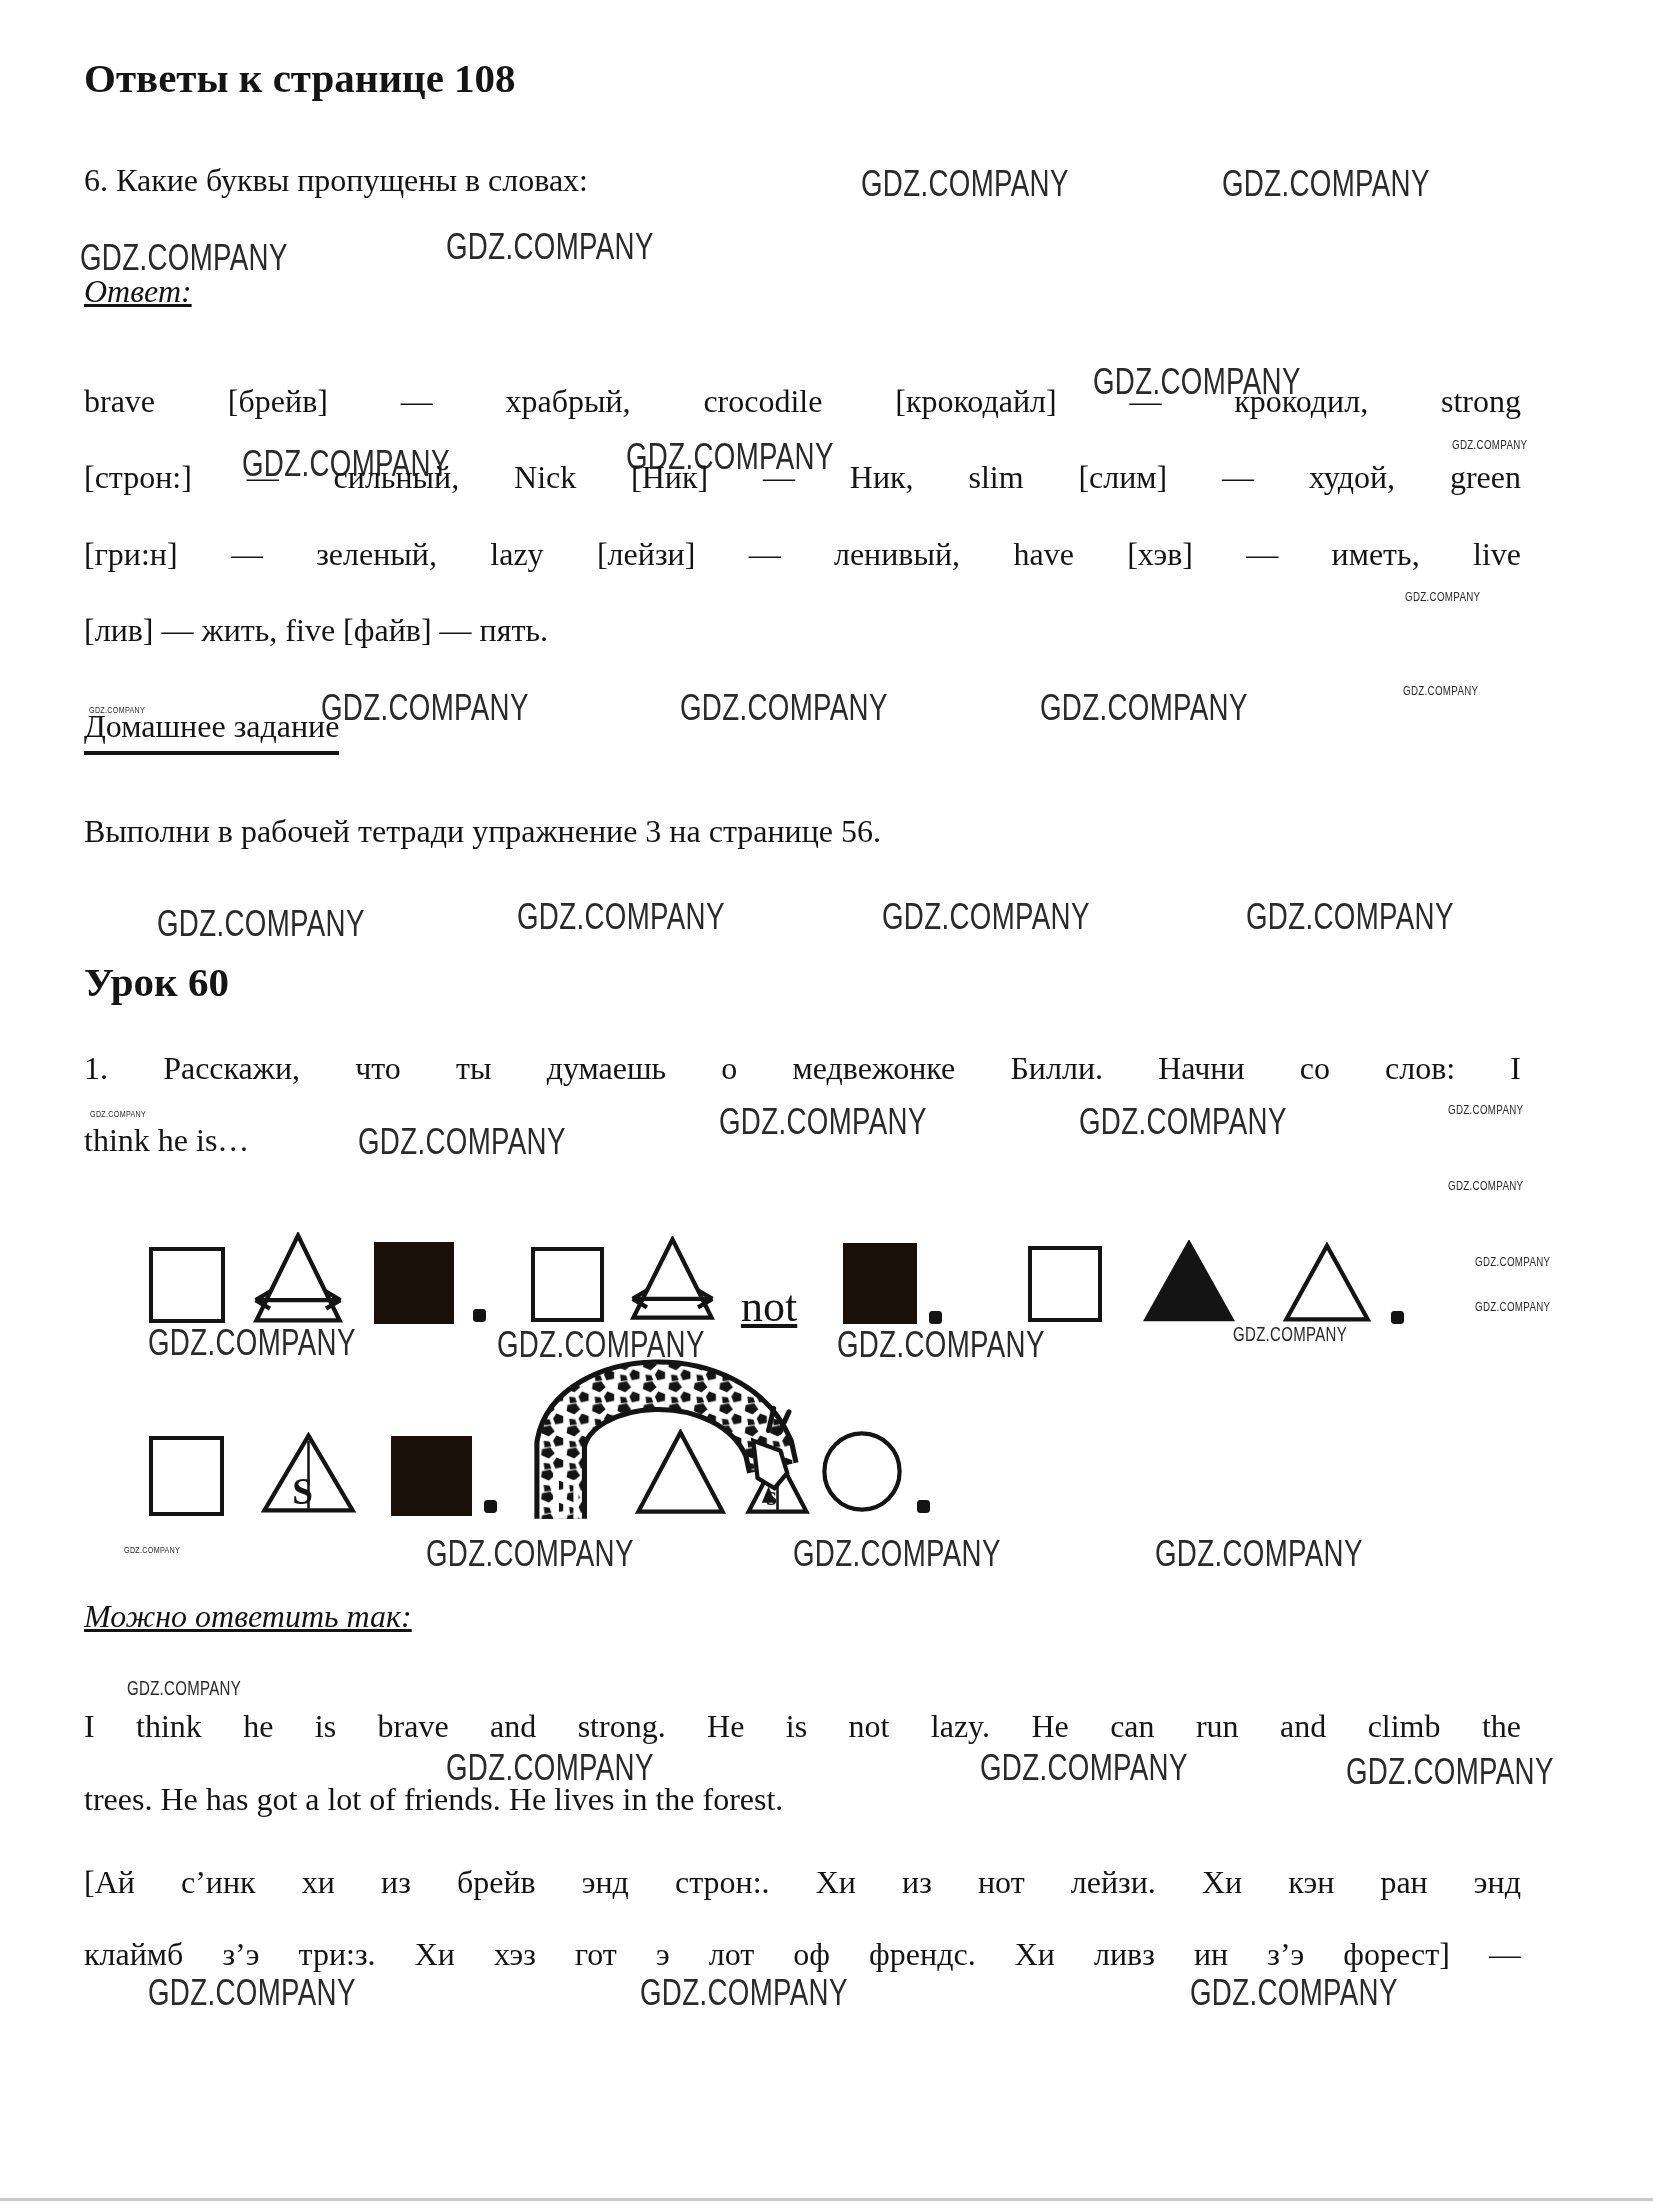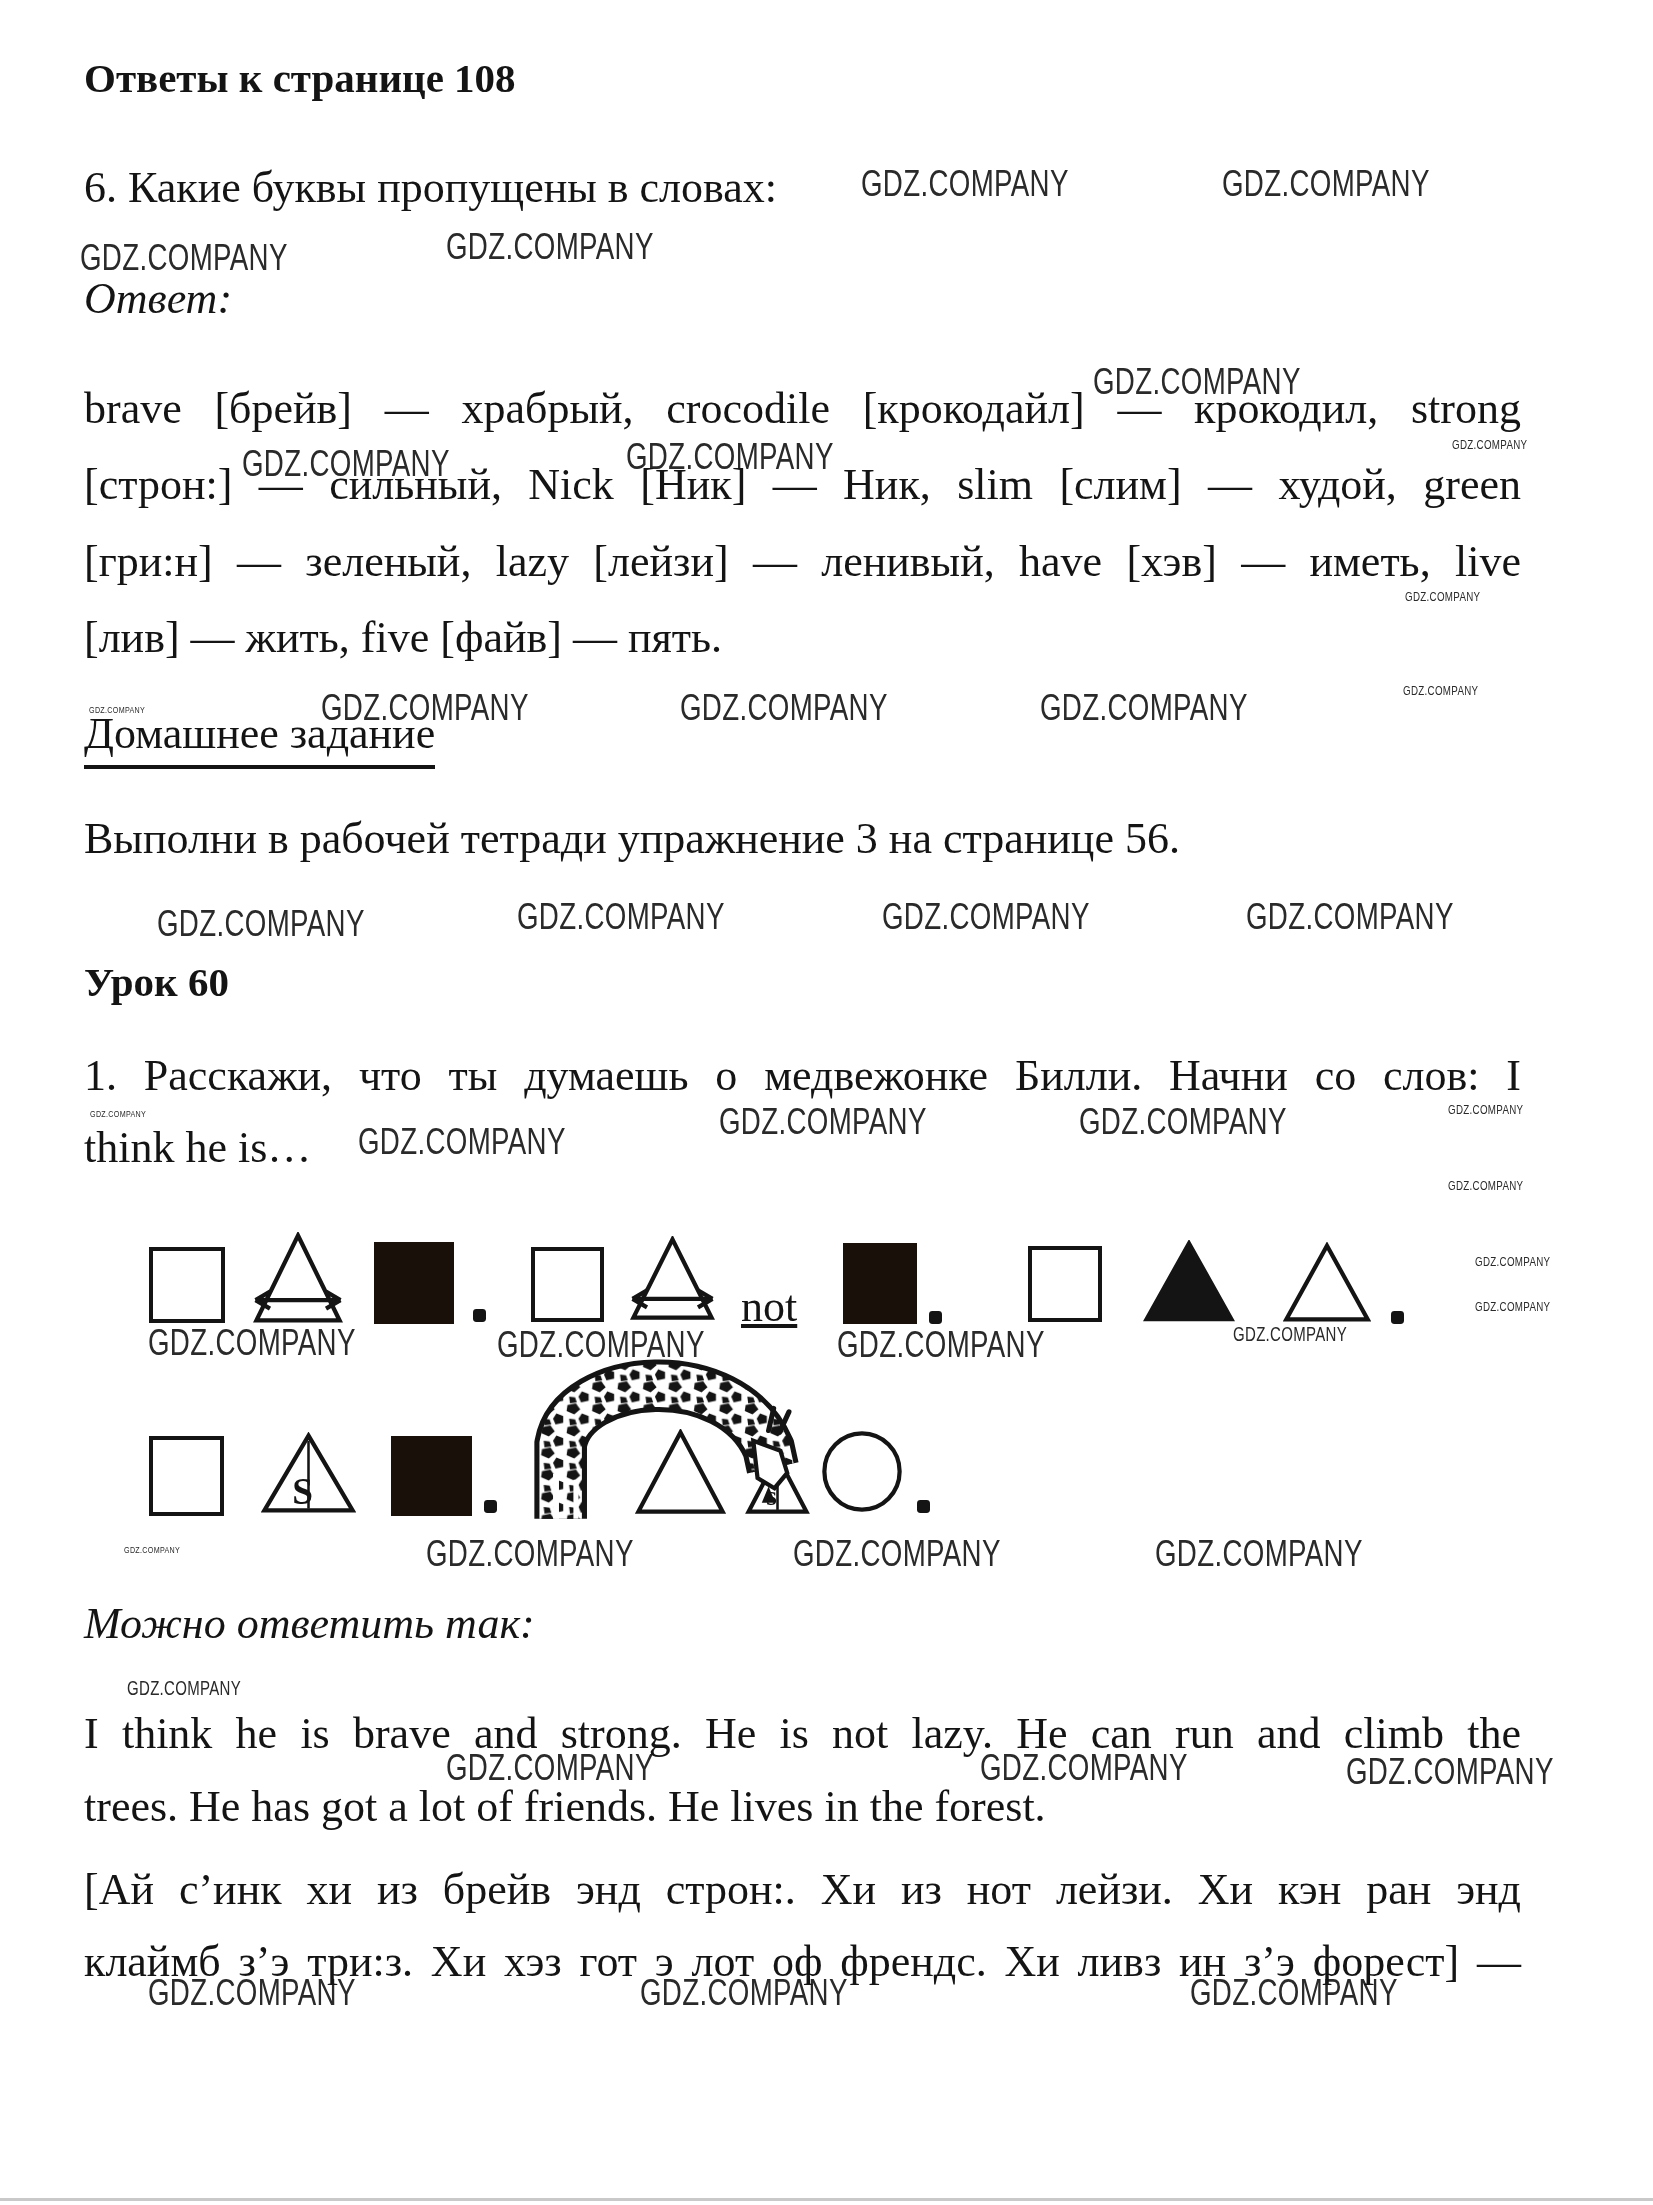--- a/index.html
+++ b/index.html
@@ -1,21 +1,21 @@
 <!DOCTYPE html>
 <html style="font-size:13.6px"><head>
 <meta charset="utf-8">
 <style>
   html,body{margin:0;padding:0;background:#e8e8e8;}
   #page{position:relative;width:1653px;height:2205px;background:#ffffff;overflow:hidden;
         font-family:"Liberation Serif", serif;color:#141414;}
-  .line{position:absolute;left:84px;font-size:44px;line-height:1.12;white-space:nowrap;z-index:3;}
+  .line{position:absolute;left:84px;font-size:32px;line-height:1.12;white-space:nowrap;z-index:3;}
   .just{white-space:normal;width:1437px;text-align:justify;text-align-last:justify;}
   .b{font-weight:bold;font-size:41px;}
-  .it{font-style:italic;}
+  .it{font-style:italic;text-decoration:underline;}
   .hw{border-bottom:4.2px solid #141414;padding-bottom:7px;}
   .wm{position:absolute;font-family:"Liberation Sans", sans-serif;color:#2a2a2a;
       white-space:nowrap;transform-origin:0 0;transform:scaleX(0.77);letter-spacing:0.4px;
       z-index:1;font-weight:400;line-height:1;}
   .wm-l{font-size:36px;}
   .wm-s{font-size:19.5px;}
   .wm-xs{font-size:12.7px;}
   .wm-xxs{font-size:9.3px;}
   .shape{position:absolute;z-index:2;}
   .shape svg{display:block;}

